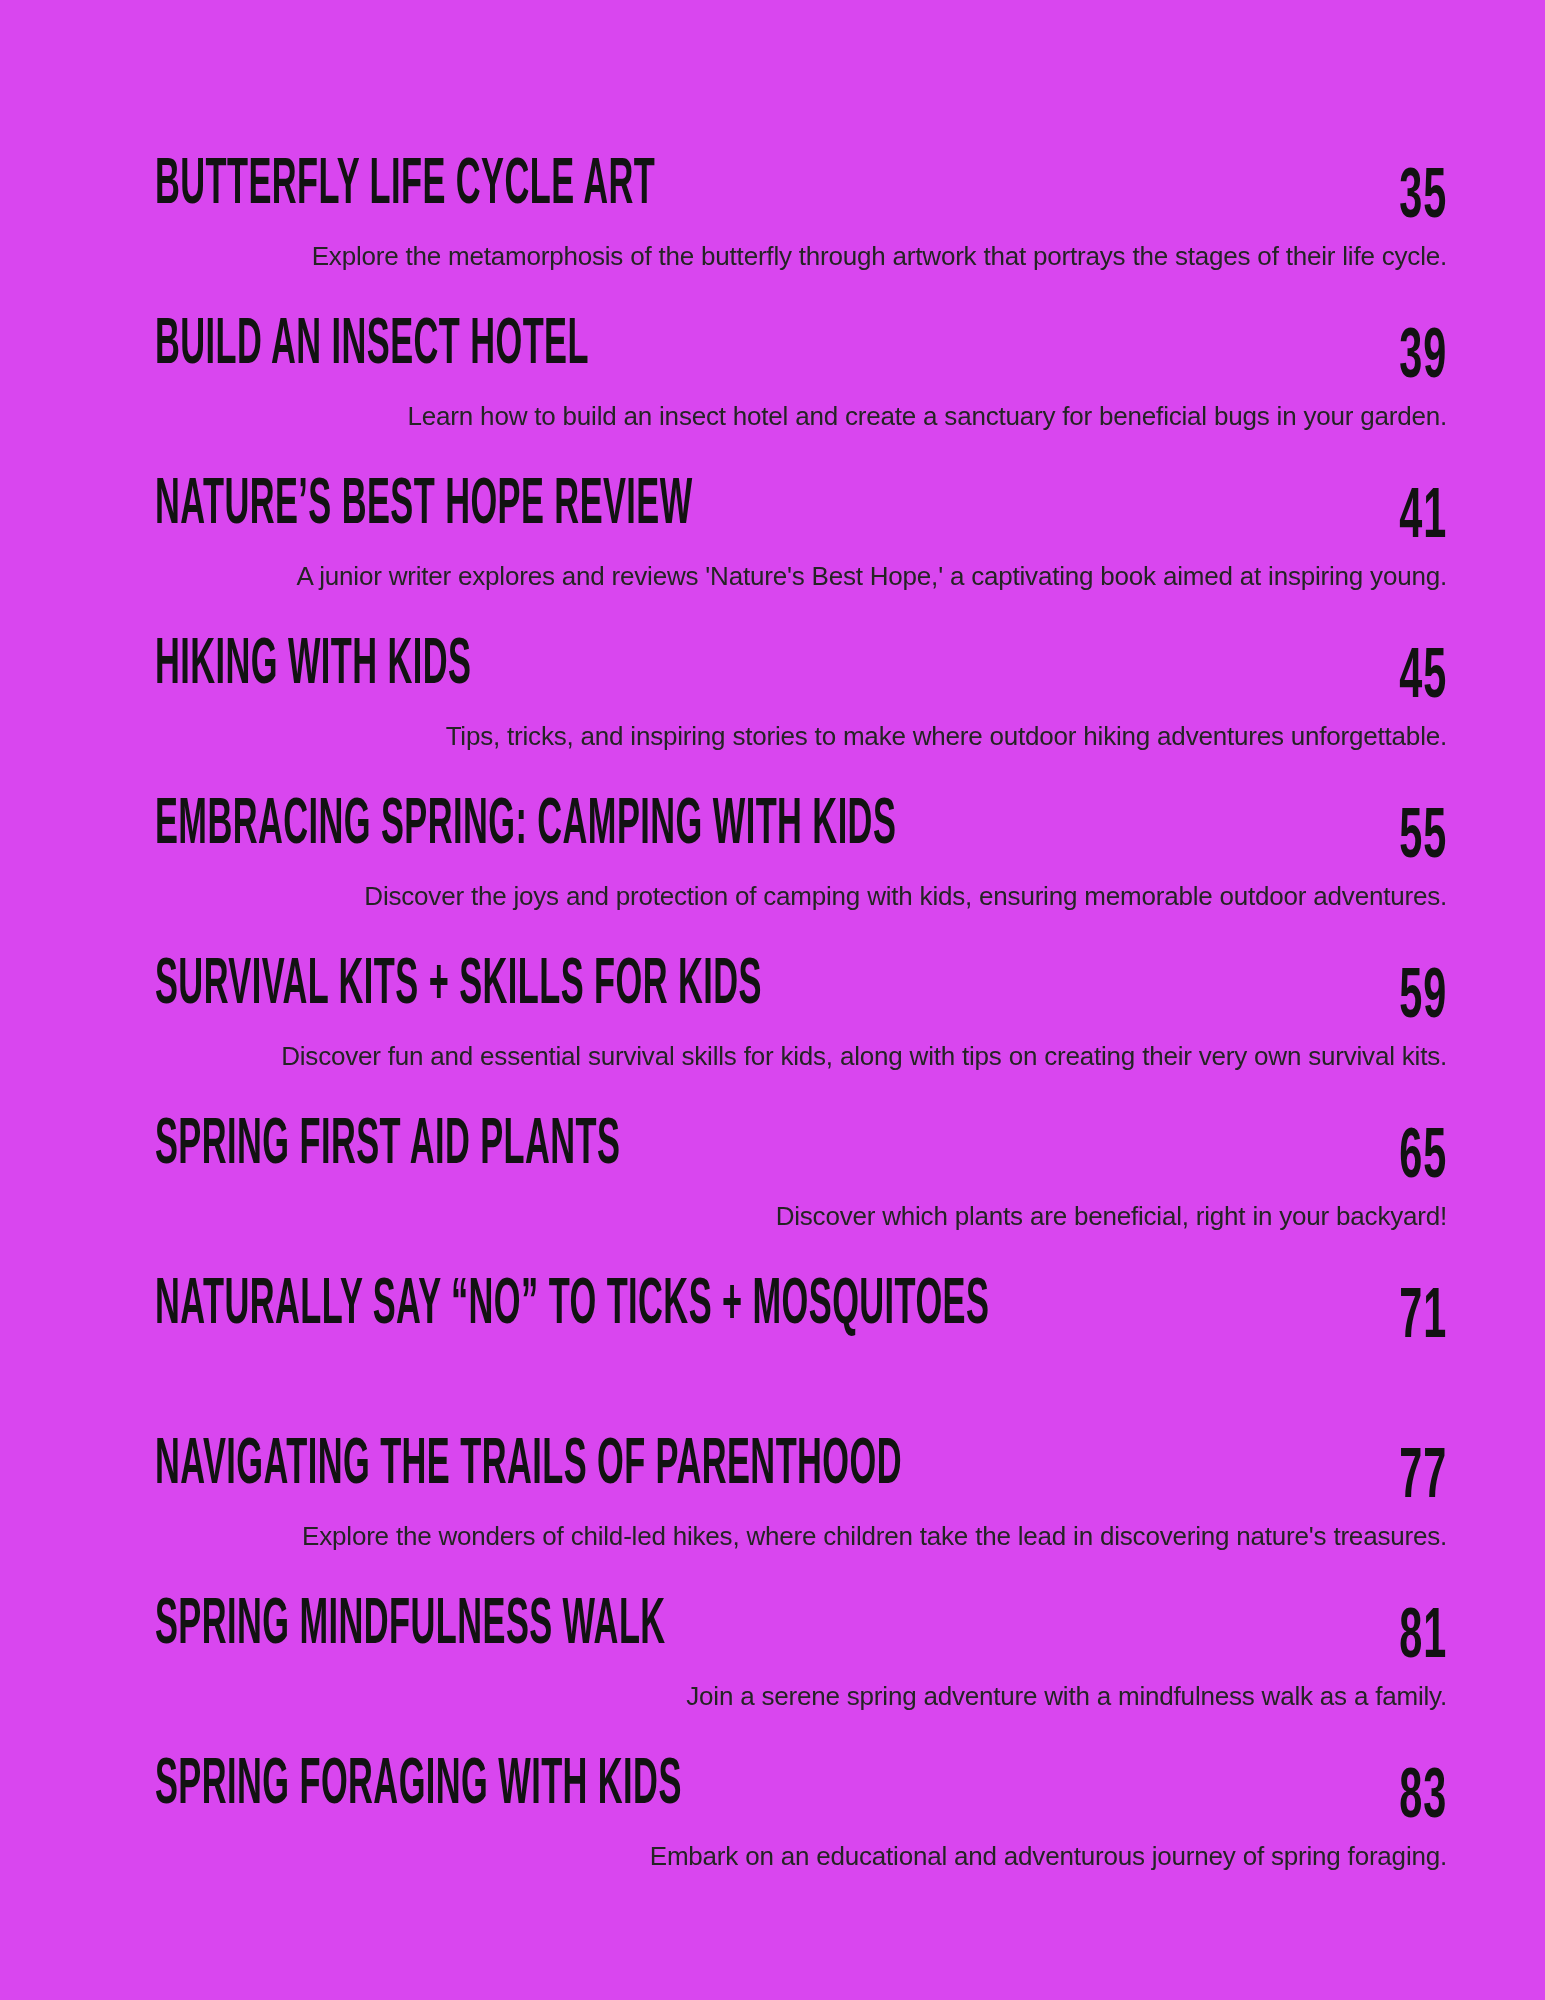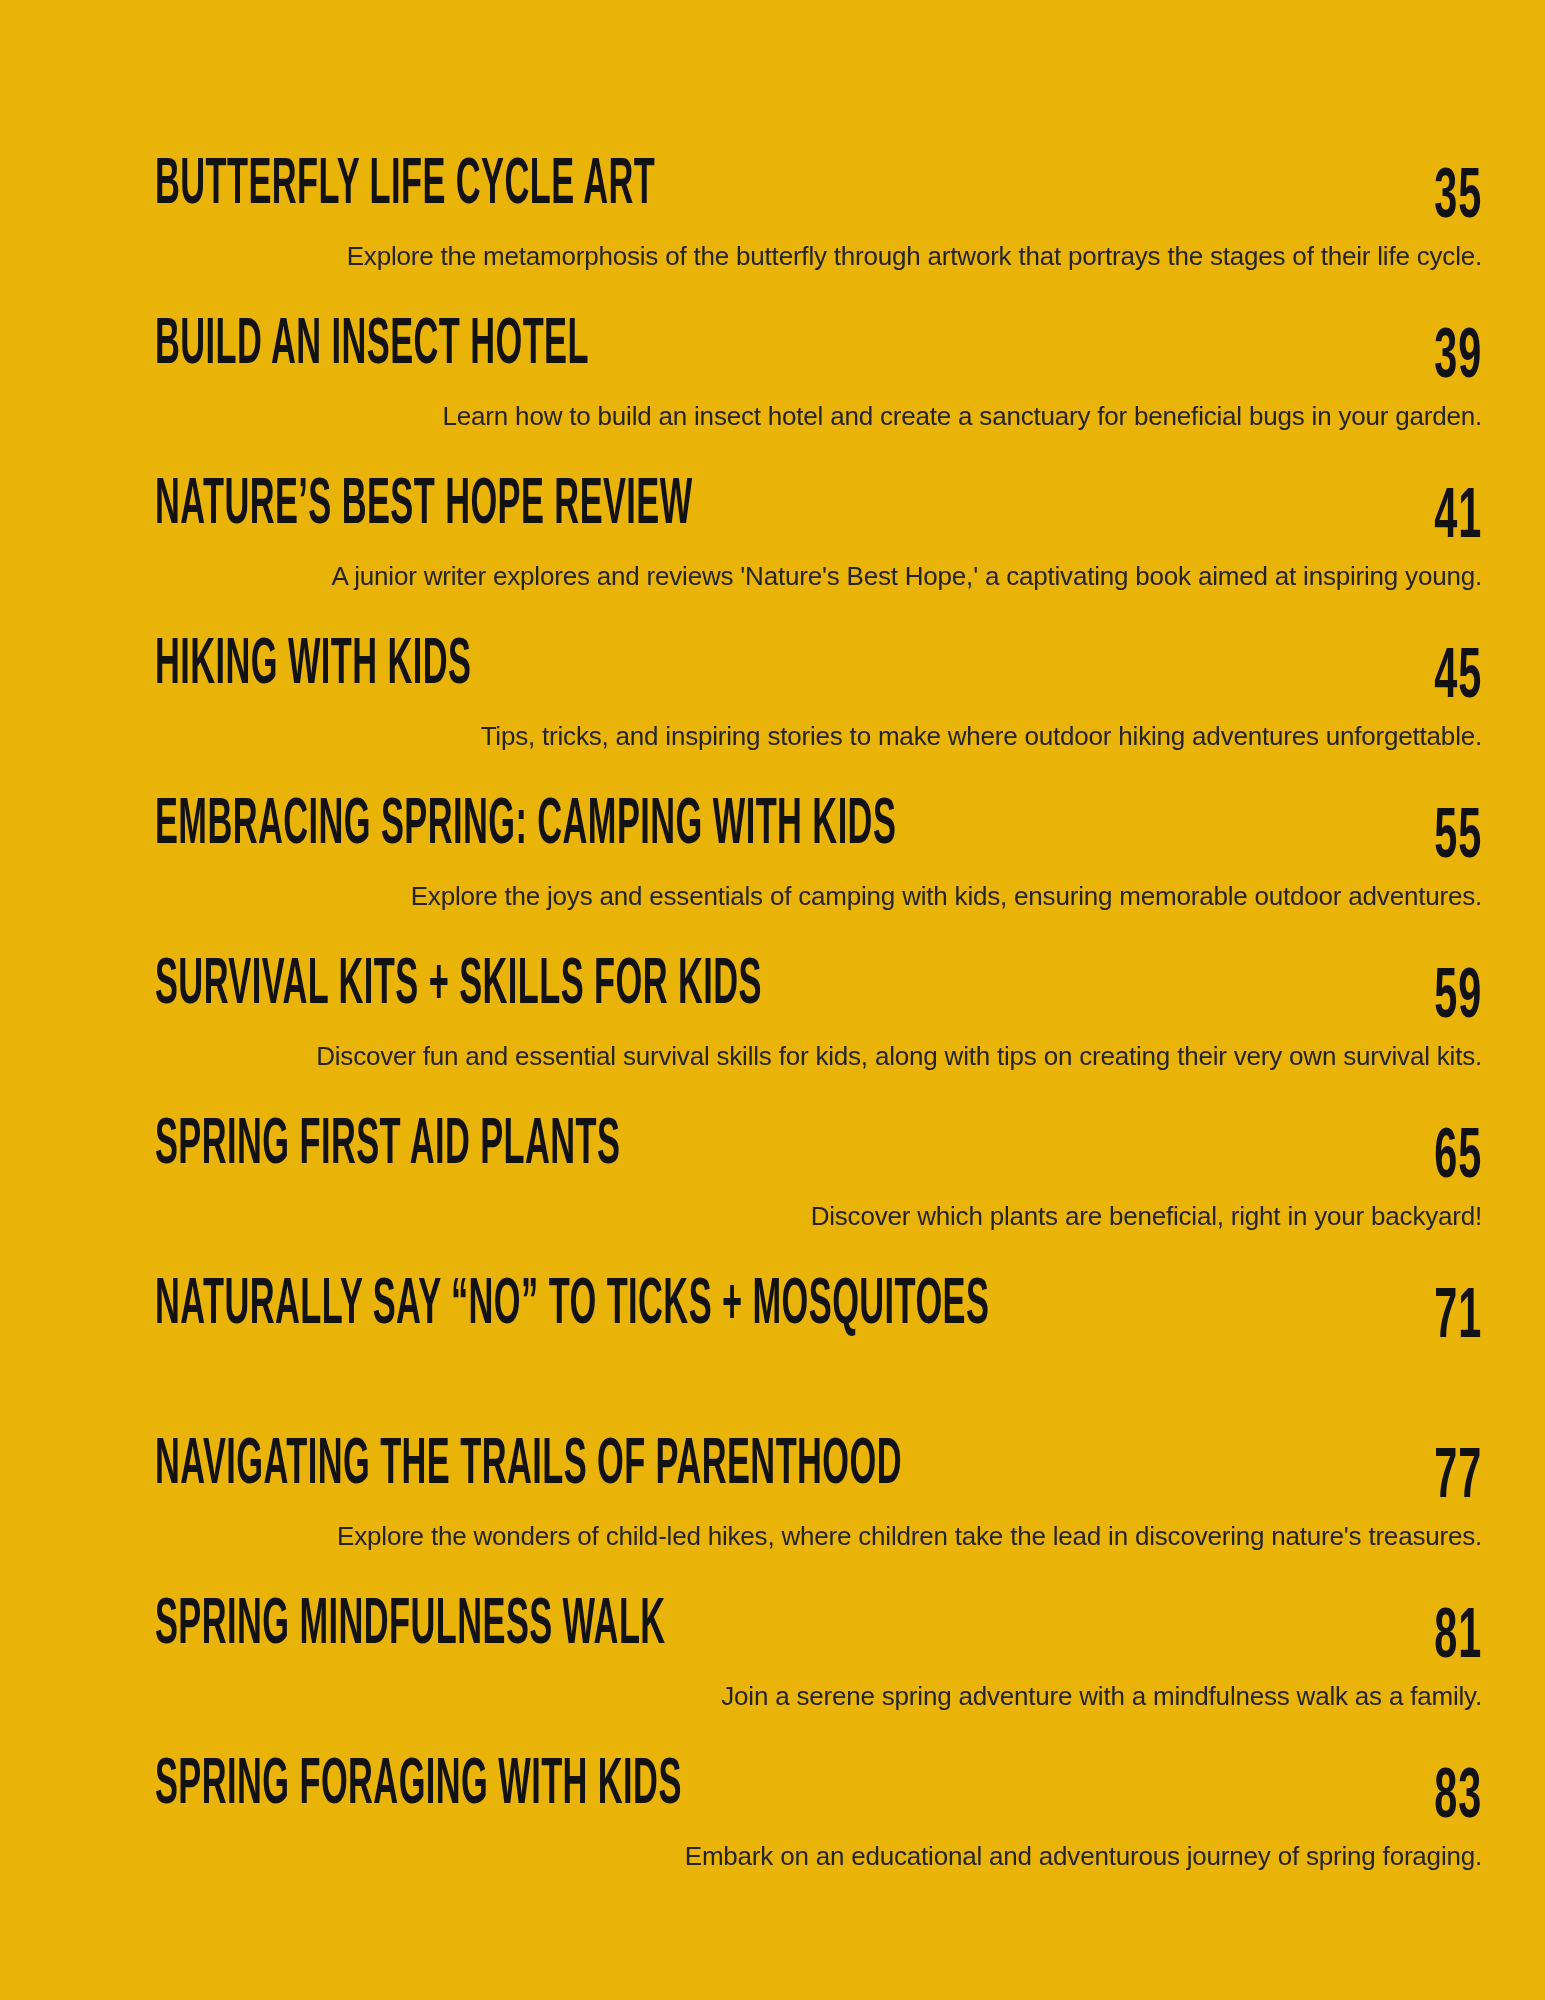--- a/index.html
+++ b/index.html
@@ -11,22 +11,22 @@
     width: 1545px;
     height: 2000px;
     overflow: hidden;
     font-family: "Liberation Sans", sans-serif;
     -webkit-font-smoothing: antialiased;
   }
   .page {
     box-sizing: border-box;
     width: 1545px;
     height: 2000px;
-    padding: 132px 63px 0 155px;
-    background: #eab308;
+    padding: 132px 98px 0 155px;
+    background: #d946ef;
   }
   .entry {
     height: 160px;
   }
   .title-row {
     height: 96px;
     display: flex;
     justify-content: space-between;
     align-items: center;
   }
@@ -99,21 +99,21 @@
       <div class="entry-num">45</div>
     </div>
     <p class="entry-desc">Tips, tricks, and inspiring stories to make where outdoor hiking adventures unforgettable.</p>
   </section>
 
   <section class="entry">
     <div class="title-row">
       <h2 class="entry-title">EMBRACING SPRING: CAMPING WITH KIDS</h2>
       <div class="entry-num">55</div>
     </div>
-    <p class="entry-desc">Explore the joys and essentials of camping with kids, ensuring memorable outdoor adventures.</p>
+    <p class="entry-desc">Discover the joys and protection of camping with kids, ensuring memorable outdoor adventures.</p>
   </section>
 
   <section class="entry">
     <div class="title-row">
       <h2 class="entry-title">SURVIVAL KITS + SKILLS FOR KIDS</h2>
       <div class="entry-num">59</div>
     </div>
     <p class="entry-desc">Discover fun and essential survival skills for kids, along with tips on creating their very own survival kits.</p>
   </section>
 

